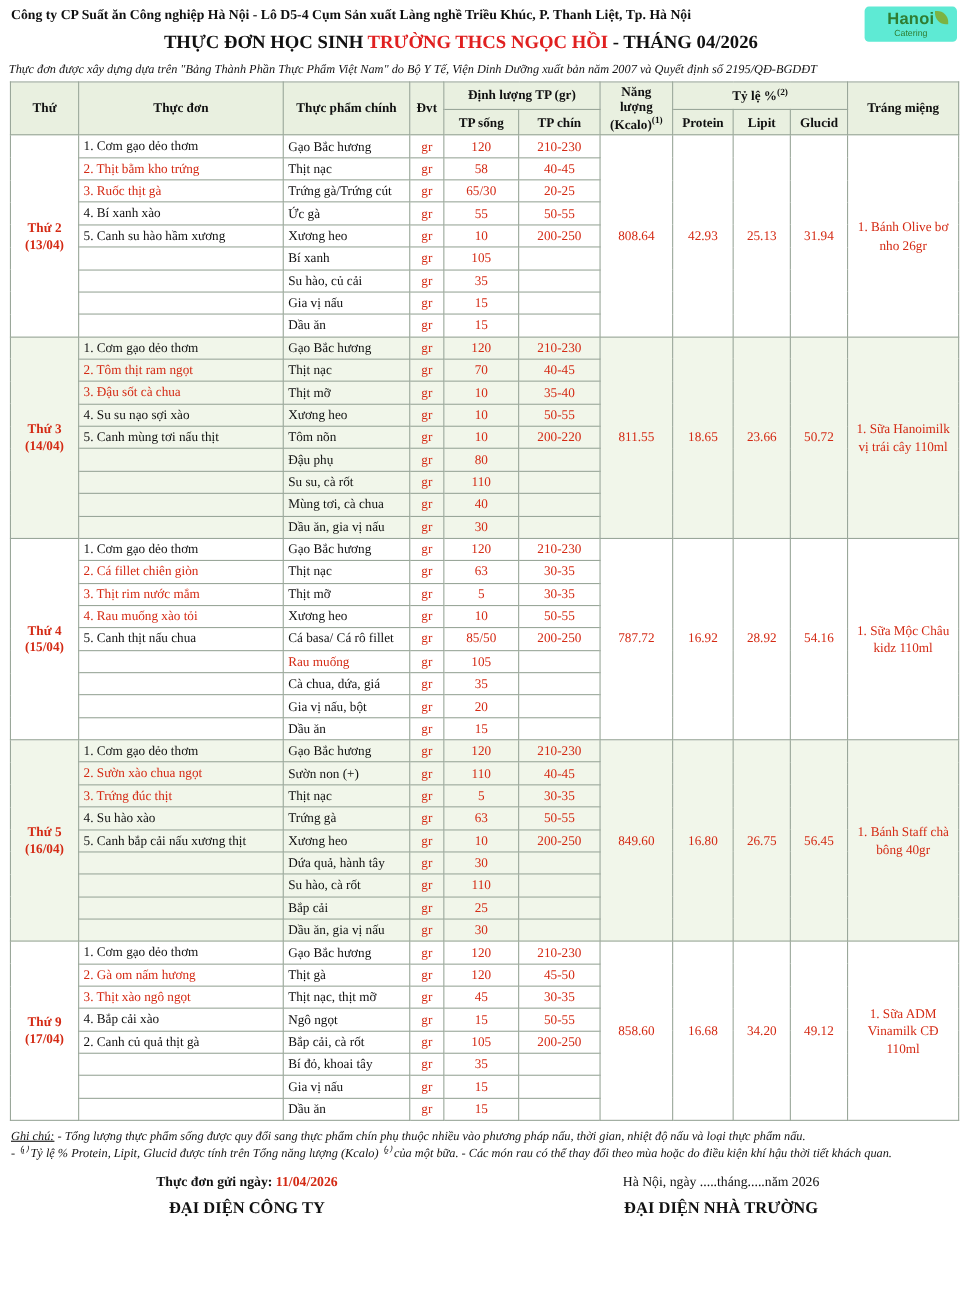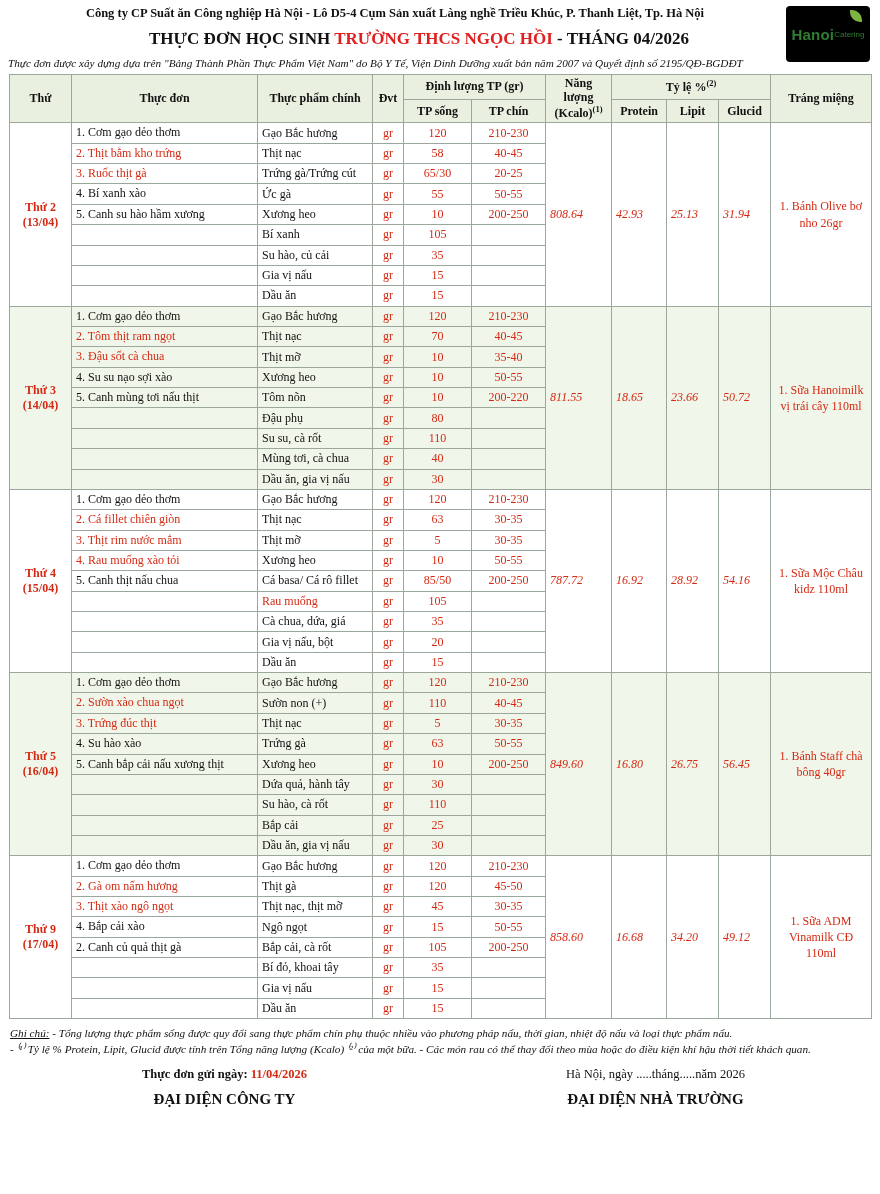--- a/index.html
+++ b/index.html
@@ -10,41 +10,41 @@
     color:#111;
   }
   .page{width:880px;position:relative;}
 
   
   .hdr{
     position:relative;
     padding:6px 10px 2px 10px;
   }
   .hdr .company{
-    text-align:center;
+    text-align:left;
     font-weight:bold;
     font-size:12.5px;
     padding-right:90px;
   }
   .hdr .title{
     text-align:center;
     font-weight:bold;
     font-size:17px;
     margin-top:8px;
     padding-right:42px;
   }
   .hdr .title .red{color:#e02020;}
   .logo{
     position:absolute;
     right:10px; top:6px;
-    width:84px;height:56px;
-    background:#000000;
+    width:84px;height:32px;
+    background:#5eead4;
     border-radius:4px;
     display:flex;align-items:center;justify-content:center;
-    flex-direction:row;
+    flex-direction:column;
     line-height:1;
   }
   .logo .lg-main{
     font-family:"Liberation Sans",sans-serif;
     font-weight:bold;font-size:15px;color:#2f7d32;
     letter-spacing:.2px;
   }
   .logo .lg-sub{
     font-family:"Liberation Sans",sans-serif;
     font-size:8px;color:#2f7d32;margin-top:2px;
@@ -88,21 +88,21 @@
   .redtxt{color:#d42a14;}
   .rowalt{background:#f1f6ea;}
 
   .day{
     text-align:center;font-weight:bold;color:#d42a14;font-size:12.5px;line-height:1.25;
   }
   .dish{font-size:12px;line-height:1.28;}
   .sub{font-size:11.8px;}
   .gr{text-align:center;color:#d42a14;font-size:11.5px;}
   .num{text-align:center;color:#d42a14;font-size:11.8px;}
-  .numb{text-align:left;color:#d42a14;font-size:12.5px;font-style:italic;}
+  .numb{text-align:center;color:#d42a14;font-size:12.5px;}
   .dessert{text-align:center;color:#d42a14;font-size:12.2px;line-height:1.35;}
 
   
   .ghichu{
     font-style:italic;font-size:11.2px;
     padding:6px 28px 2px 10px;line-height:1.45;
   }
   .sign-table{
     width:862px;margin:4px 9px 0 9px;border-collapse:collapse;
   }

